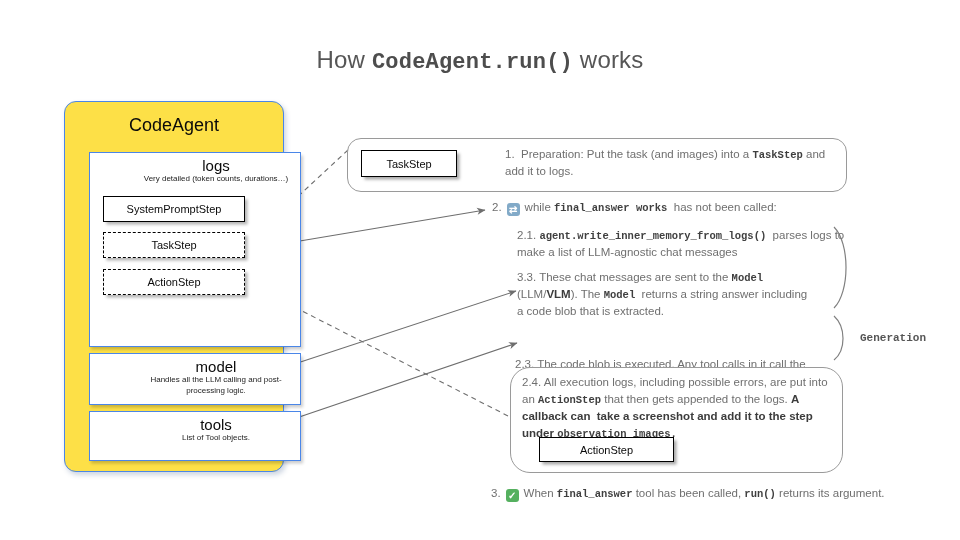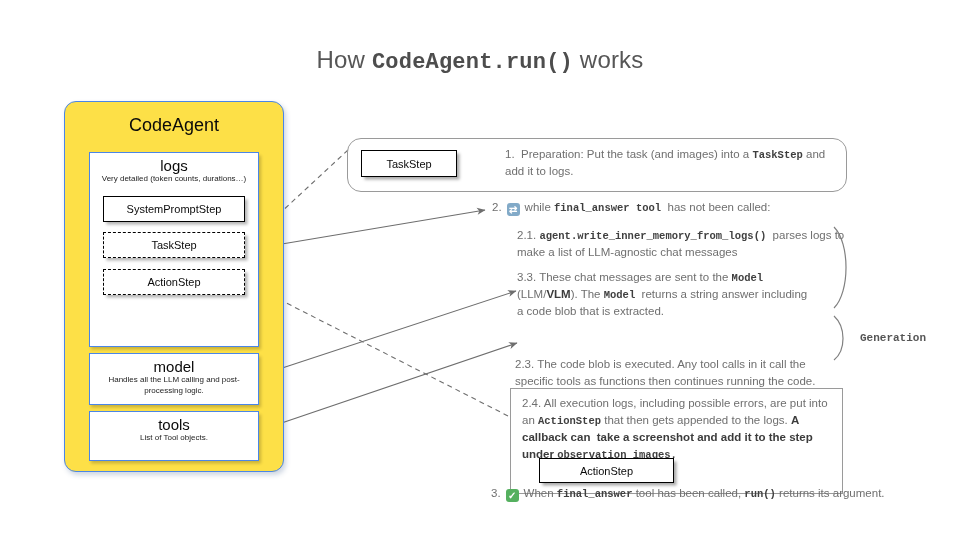--- a/index.html
+++ b/index.html
@@ -8,36 +8,36 @@
   #arrows{position:absolute;left:0;top:0;width:960px;height:540px;pointer-events:none;}
 
   
   .title{position:absolute;top:46px;left:0;right:0;text-align:center;color:#565656;font-size:24px;letter-spacing:.2px;}
   .title .tcode{font-family:"Liberation Mono",monospace;font-weight:700;font-size:22px;color:#4d4d4d;}
 
   
   .agent-box{position:absolute;left:64px;top:101px;width:218px;height:369px;background:#fde047;
              border:1.6px solid #4a86e8;border-radius:12px;box-shadow:2px 3px 5px rgba(60,90,140,.25);}
   .agent-title{margin-top:13px;text-align:center;font-size:18px;color:#0a0a0a;}
-  .bluebox{position:absolute;background:#fff;border:1.5px solid #4a86e8;box-shadow:2px 2.5px 3px rgba(0,0,0,.2);text-align:center;}
+  .bluebox{position:absolute;background:#fff;border:1.5px solid #4a86e8;box-shadow:2px 2.5px 3px rgba(0,0,0,.2);text-align:center;padding-left:42px;}
   .logs-box{left:24px;top:50px;width:168px;height:193px;}
   .model-box{left:24px;top:251px;width:168px;height:50px;}
   .tools-box{left:24px;top:309px;width:168px;height:48px;}
   .sec-title{margin-top:4px;font-size:15px;color:#0a0a0a;line-height:1.15;}
   .sec-sub{font-size:8px;color:#1c1c1c;line-height:1.3;padding:0 6px;}
   .step-chip{position:absolute;left:13px;width:140px;height:24px;background:#fff;display:flex;align-items:center;justify-content:center;
              font-size:11px;color:#0a0a0a;box-shadow:2.5px 2.5px 3px rgba(0,0,0,.3);}
   .chip-solid{border:1.8px solid #000;}
   .chip-dashed{border:1.6px dashed #000;}
   .pos-sps{top:43px;}.pos-ts{top:79px;}.pos-as{top:116px;}
 
   
   .note-box{position:absolute;border:1.4px solid #9a9a9a;background:#fff;}
   .box1{left:347px;top:138px;width:498px;height:52px;border-radius:14px;}
-  .box24{left:510px;top:388px;width:331px;height:104px;border-radius:0;}
+  .box24{left:510px;top:367px;width:331px;height:104px;border-radius:20px;}
   .chip{position:absolute;background:#fff;border:1.8px solid #000;display:flex;align-items:center;justify-content:center;
         font-size:11px;color:#0a0a0a;box-shadow:2.5px 2.5px 3px rgba(0,0,0,.35);}
   .chip-task{left:13px;top:11px;width:94px;height:25px;}
   .chip-action{left:28px;top:69px;width:133px;height:23px;}
 
   .note-text{font-size:11.5px;color:#6f6f6f;line-height:1.45;white-space:pre-wrap;}
   .para{position:absolute;}
   .s1t{position:absolute;left:157px;top:7px;width:338px;}
   .s21{left:517px;top:227px;width:335px;}
   .s22{left:517px;top:269px;width:295px;}
@@ -113,21 +113,21 @@
     </div>
   </div>
 
   <div class="note-box box1">
     <div class="chip chip-task">
         <span>TaskStep</span>
       </div>
     <div class="note-text s1t"><span>1.  Preparation: Put the task (and images) into a </span><span class="code">TaskStep</span><span> and add it to logs.</span></div>
   </div>
 
-  <div class="row s2row"><span>2.</span><span class="icon repeat">⇄</span><span>while </span><span class="code">final_answer tool</span><span>  has not been called:</span></div>
+  <div class="row s2row"><span>2.</span><span class="icon repeat">⇄</span><span>while </span><span class="code">final_answer works</span><span>  has not been called:</span></div>
 
   <div class="note-text para s21"><span>2.1. </span><span class="code">agent.write_inner_memory_from_logs()</span><span>  parses logs to make a list of LLM-agnostic chat messages</span></div>
 
   <div class="note-text para s22"><span>3.3. These chat messages are sent to the </span><span class="code">Model</span><span> (LLM/</span><span class="b">VLM</span><span>). The </span><span class="code">Model</span><span>  returns a string answer including a code blob that is extracted.</span></div>
 
 
   <div class="note-text para s23"><span>2.3. The code blob is executed. Any tool calls in it call the specific tools as functions then continues running the code.</span></div>
 
   <div class="side-label exec">Generation</div>
 

